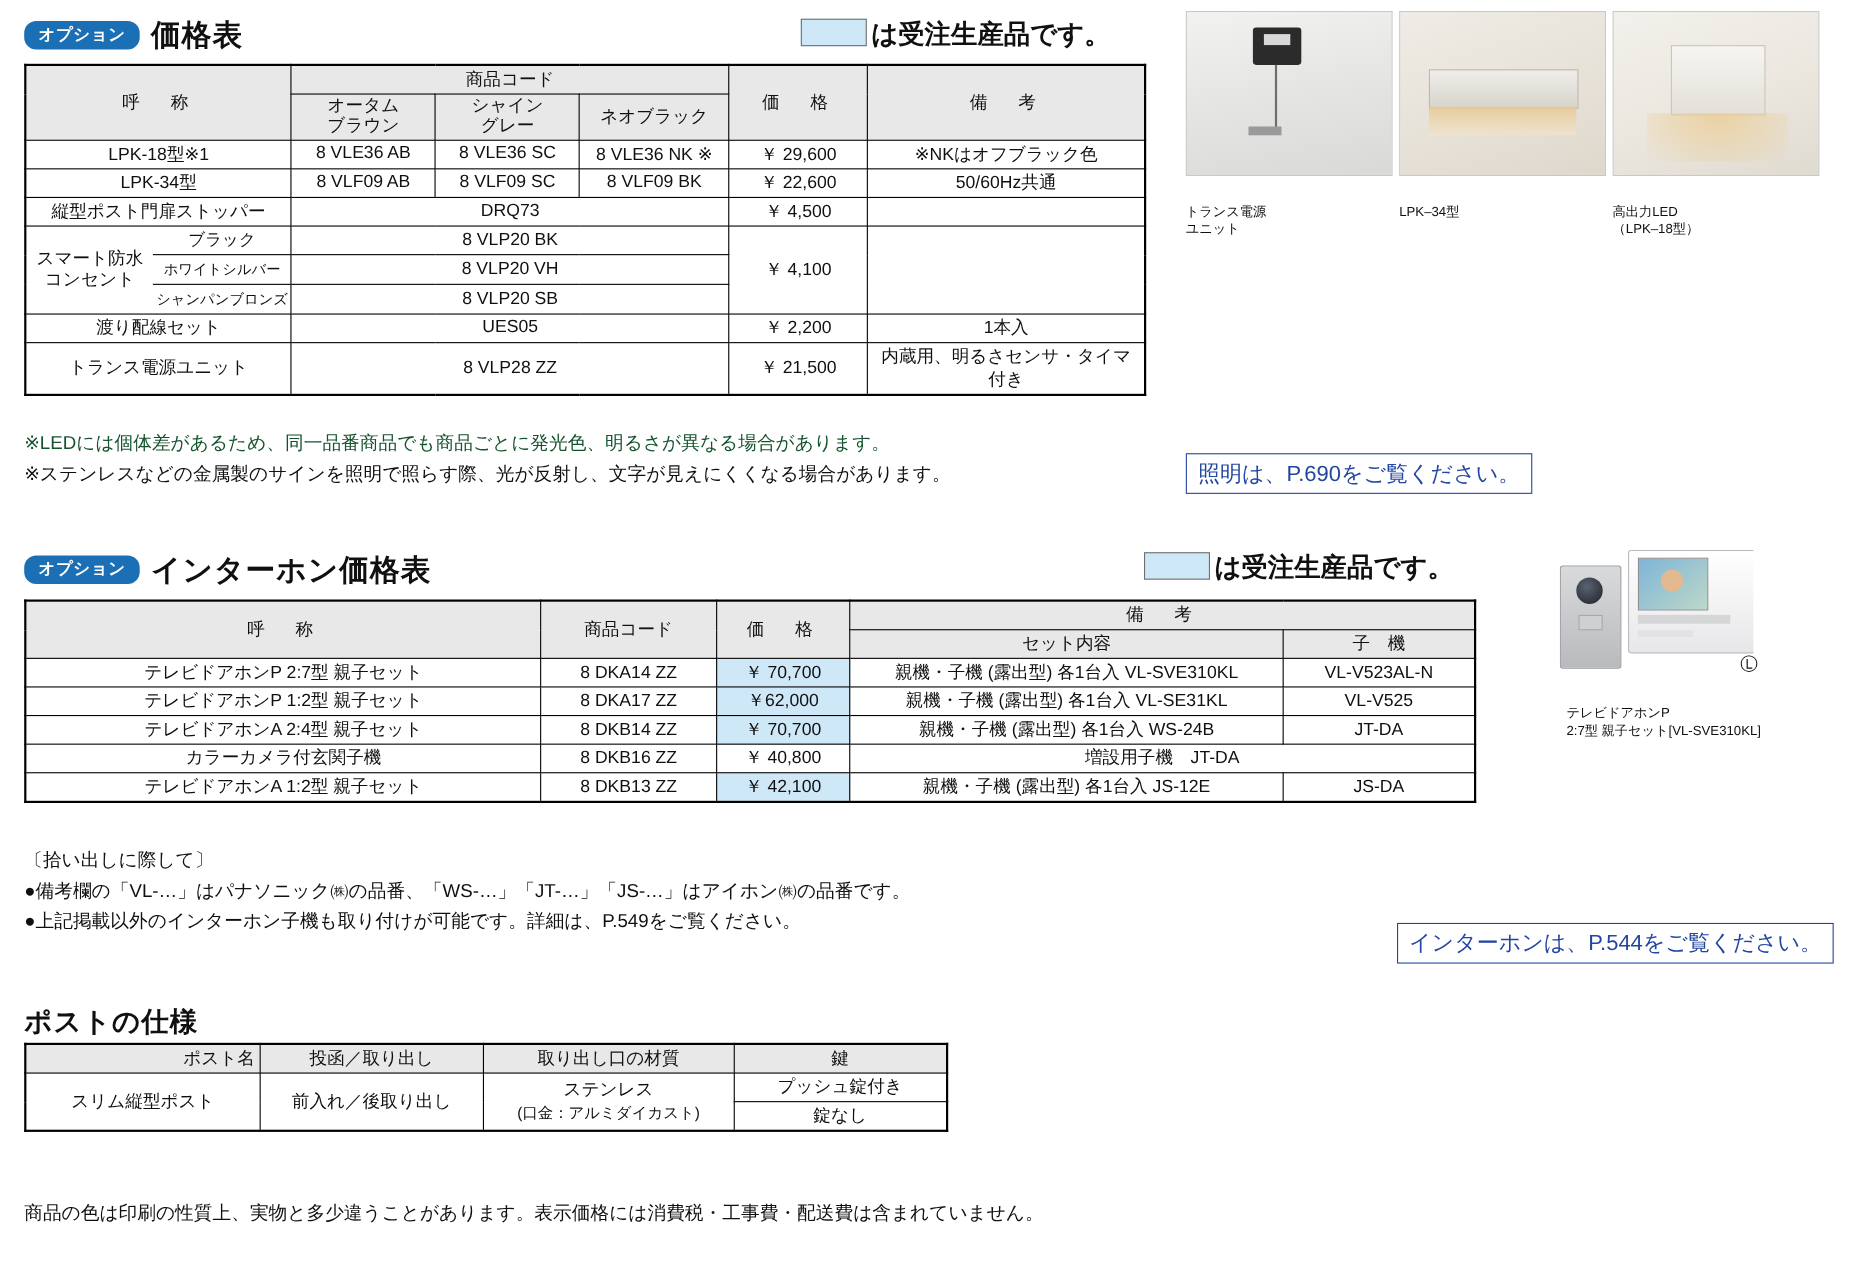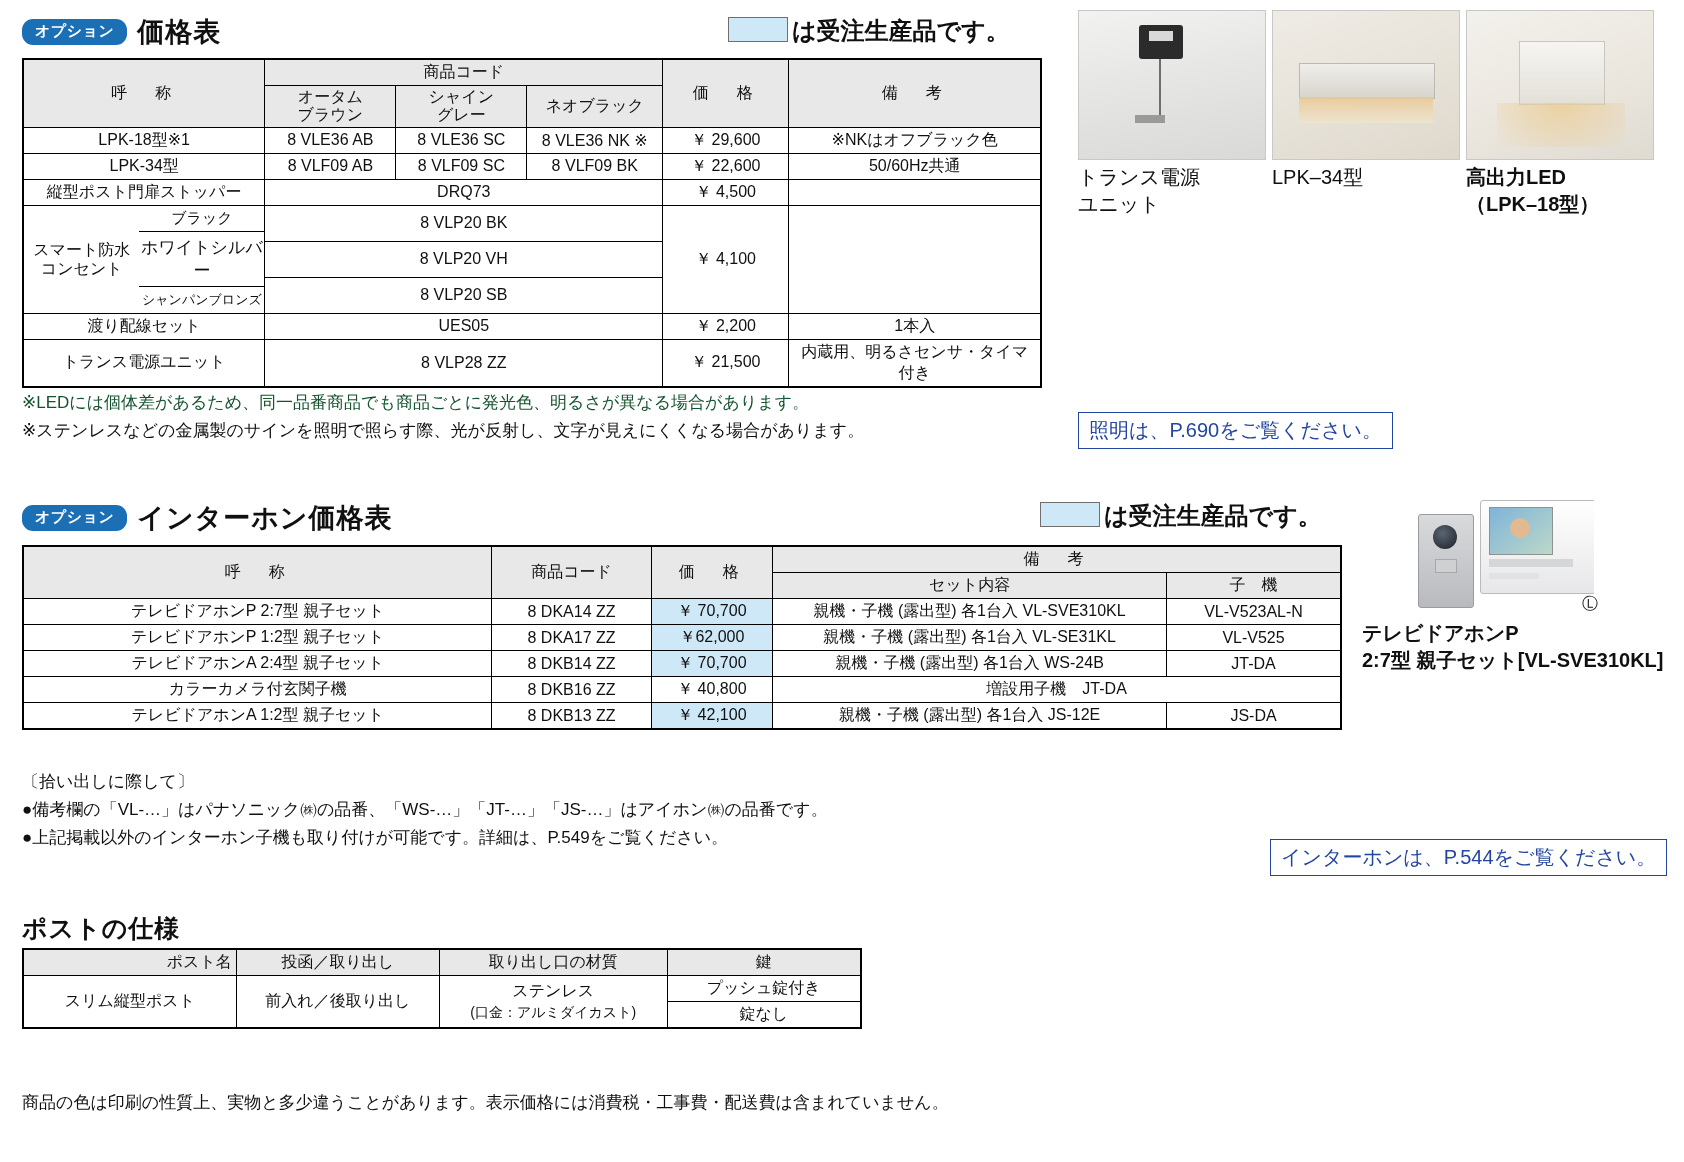--- a/index.html
+++ b/index.html
@@ -45,21 +45,21 @@
   .note.red{color:#14532d;}
 
   
   .link-box{
     border:1.5px solid #2346a0;color:#2346a0;font-size:20px;
     padding:4px 10px;display:inline-block;background:#fff;
   }
 
   
   .photo{position:absolute;border:1px solid #c8c8c8;background:#efefef;overflow:hidden;}
-  .cap{position:absolute;font-size:20px;line-height:1.35;}
+  .cap{position:absolute;font-size:12px;line-height:1.35;margin-top:20px;}
 
   
   .ph-trans{background:linear-gradient(170deg,#f2f2f0 0%,#e6e6e4 45%,#d9d9d7 100%);}
   .ph-lpk34{background:linear-gradient(160deg,#efece6 0%,#e7e2d8 55%,#ded8cc 100%);}
   .ph-led{background:linear-gradient(160deg,#f3f1ec 0%,#ebe7df 55%,#e0dbd1 100%);}
   .ph-intercom{background:#fff;}
 </style>
 </head>
 <body>
 
@@ -110,21 +110,21 @@
       <td></td>
     </tr>
     <tr>
       <td rowspan="3" style="padding:0;">
         <table style="width:100%;height:100%;border:0;">
           <tbody>
                 <tr>
             <td style="border:0;width:110px;font-size:16px;line-height:1.2;">スマート防水<br>コンセント</td>
             <td style="border:0;padding:0;width:128px;">
               <div style="border-bottom:1px solid #000;font-size:15px;padding:3px 0;">ブラック</div>
-              <div style="border-bottom:1px solid #000;font-size:17px;padding:4px 0;">ホワイトシルバー</div>
+              <div style="border-bottom:1px solid #000;font-size:13px;padding:4px 0;">ホワイトシルバー</div>
               <div style="font-size:13px;padding:4px 0;">シャンパンブロンズ</div>
             </td>
           </tr>
         </tbody>
             </table>
       </td>
       <td colspan="3" class="bold">8 VLP20 BK</td>
       <td rowspan="3">￥  4,100</td>
       <td rowspan="3"></td>
     </tr>
@@ -171,21 +171,21 @@
     <div style="position:absolute;left:30px;top:92px;width:128px;height:44px;background:radial-gradient(ellipse at 50% 0%,rgba(235,205,150,.85),rgba(255,255,255,0));"></div>
   </div>
 
   <div class="cap" style="left:1078px;top:164px;">
     <span>トランス電源</span><br>
     <span>ユニット</span>
   </div>
   <div class="cap" style="left:1272px;top:164px;">
     <span>LPK–34型</span>
   </div>
-  <div class="cap" style="left:1466px;top:164px;font-weight:bold;">
+  <div class="cap" style="left:1466px;top:164px;">
     <span>高出力LED</span><br>
     <span>（LPK–18型）</span>
   </div>
 
   <div style="position:absolute;left:22px;top:500px;">
     <span class="opt-badge">オプション</span><span class="sec-title">インターホン価格表</span>
   </div>
 
   <div class="made-to-order" style="left:1040px;top:500px;">
     <span class="swatch"></span><span>は受注生産品です。</span>
@@ -255,21 +255,21 @@
       <div style="position:absolute;left:16px;top:44px;width:20px;height:12px;background:#cfd0d2;border:1px solid #a7a8ab;"></div>
     </div>
     <div style="position:absolute;left:62px;top:0px;width:114px;height:92px;background:linear-gradient(180deg,#ffffff,#e7e7e9);border:1px solid #b9babd;border-radius:3px;">
       <div style="position:absolute;left:8px;top:6px;width:62px;height:46px;background:linear-gradient(140deg,#7fb4d8,#bcd8c8);border:1px solid #8f9295;">
         <div style="position:absolute;left:20px;top:10px;width:20px;height:20px;border-radius:50%;background:#e3b98f;"></div>
       </div>
       <div style="position:absolute;left:8px;top:58px;width:84px;height:8px;background:#d5d6d8;"></div>
       <div style="position:absolute;left:8px;top:72px;width:50px;height:6px;background:#e1e2e4;"></div>
     </div>
   </div>
-  <div class="cap" style="left:1362px;top:620px;font-weight:bold;">
+  <div class="cap" style="left:1424px;top:620px;">
     <span>テレビドアホンP</span><br>
     <span>2:7型 親子セット[VL-SVE310KL]</span>
   </div>
   <div style="position:absolute;left:1582px;top:594px;font-size:16px;">Ⓛ</div>
 
   <div style="position:absolute;left:22px;top:912px;font-size:25px;font-weight:bold;letter-spacing:1px;">ポストの仕様</div>
 
   <table class="tbl" style="position:absolute;left:22px;top:948px;width:840px;">
     <tbody>
         <tr>

